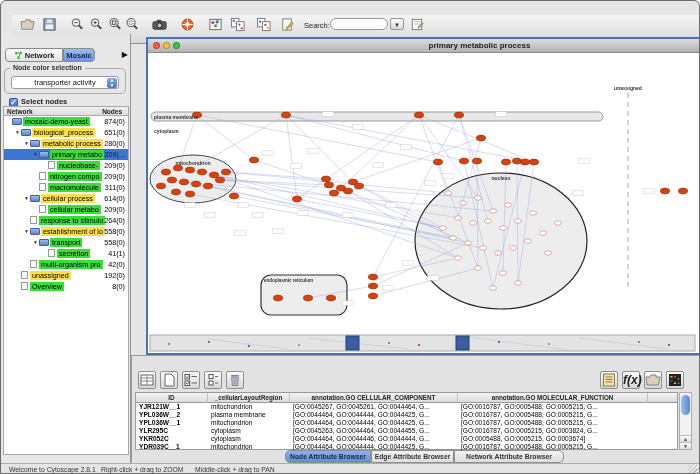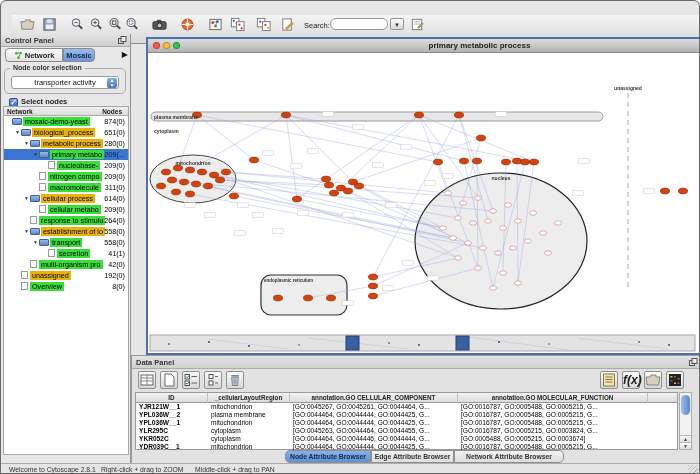--- a/index.html
+++ b/index.html
@@ -35,21 +35,21 @@
 .treehead .th1{position:absolute;left:3px;top:1px}
 .treehead .th2{position:absolute;right:6px;top:1px}
 .trow{position:relative;height:11px;width:100%;white-space:nowrap;font-size:7.2px;line-height:11px}
 .trow.sel{background:#3c76d2}
 .tind{display:inline-block;height:1px}
 .tarrow{display:inline-block;width:6px;font-size:5px;color:#333;vertical-align:1px}
 .tfolder{display:inline-block;width:10px;height:7px;background:linear-gradient(#9db9e8,#5f87c8);border:1px solid #44609c;border-radius:1px;vertical-align:-1px;margin-right:1px}
 .tfile{display:inline-block;width:7px;height:8px;background:#fff;border:1px solid #999;vertical-align:-1px;margin-right:2px}
 .tlabel{padding:0 2px;color:#000}
 .tlabel.green{background:#3bdd3b}
-.tlabel.red{background:#eab308}
+.tlabel.red{background:#fde047}
 .tcount{position:absolute;right:3px;color:#000}
 .trow.sel .tcount{color:#0a1e3c}
 
 .vwin{position:absolute;left:145px;top:36px;width:667px;height:318px;border:2px solid #4a70b6;background:#fff}
 .vw-title{position:absolute;top:0;left:0;right:0;height:14px;background:linear-gradient(#dcdcdc,#b2b2b2);border-bottom:1px solid #8a8a8a}
 .vw-title .wtitle{display:block;text-align:center;font-size:8px;font-weight:bold;color:#222;line-height:14px}
 .vw-canvas{position:absolute;top:14px;left:0;right:0;bottom:0;background:#fff;overflow:hidden}
 .vw-canvas svg{position:absolute;top:10px;left:0}
 
 .dpanel{position:absolute;left:130px;top:354px;width:570px;height:108px;background:#e2e2e2;border-top:1px solid #9a9a9a;border-left:1px solid #9a9a9a}
@@ -182,26 +182,20 @@
         <svg viewBox="0 0 16 16">
           <rect x="2.5" y="2.5" width="10" height="11" fill="#fff" stroke="#777"></rect>
           <line x1="4.5" y1="5" x2="10.5" y2="5" stroke="#aac"></line>
           <line x1="4.5" y1="7.5" x2="10.5" y2="7.5" stroke="#aac"></line>
           <path d="M8 11 L13 6 L14.2 7.2 L9.2 12.2 Z" fill="#9ab066" stroke="#667a3a" stroke-width=".5"></path>
         </svg>
       </span>
   </div>
 
   <div class="cpanel">
-    <div class="phead"><span>Control Panel</span>
-      <span class="float-ic"><svg viewBox="0 0 9 9">
-            <rect x="0.5" y="2.5" width="5" height="5" fill="none" stroke="#555"></rect>
-            <rect x="3" y="0.5" width="5" height="5" fill="#eee" stroke="#555"></rect>
-          </svg></span>
-    </div>
     <div class="cptabs">
       <div class="cptab" style="left:2px;width:58px;border-radius:4px 0 0 4px"><svg viewBox="0 0 12 12" style="width:9px;height:9px;vertical-align:-2px">
             <line x1="3" y1="3" x2="9" y2="2.5" stroke="#2a8a2a"></line>
             <line x1="9" y1="2.5" x2="6" y2="9" stroke="#2a8a2a"></line>
             <circle cx="3" cy="3" r="1.6" fill="#33b033"></circle>
             <circle cx="9" cy="2.5" r="1.6" fill="#33b033"></circle>
             <circle cx="6" cy="9" r="1.6" fill="#33b033"></circle>
           </svg> <span>Network</span></div>
       <div class="cptab sel" style="left:60px;width:32px;border-radius:0 4px 4px 0"><span>Mosaic</span></div>
       <span class="cptab-arrow">▶</span>
@@ -432,26 +426,20 @@
           <text x="6" y="70" font-size="5" font-family="&quot;Liberation Sans&quot;,sans-serif" fill="#333" font-weight="bold" text-anchor="start">cytoplasm</text>
           <text x="45" y="102" font-size="5" font-family="&quot;Liberation Sans&quot;,sans-serif" fill="#333" font-weight="bold" text-anchor="middle">mitochondrion</text>
           <text x="353" y="117" font-size="5" font-family="&quot;Liberation Sans&quot;,sans-serif" fill="#333" font-weight="bold" text-anchor="middle">nucleus</text>
           <text x="116" y="219" font-size="4.5" font-family="&quot;Liberation Sans&quot;,sans-serif" fill="#333" font-weight="bold" text-anchor="start">endoplasmic reticulum</text>
           <text x="480" y="27" font-size="5" font-family="&quot;Liberation Sans&quot;,sans-serif" fill="#333" font-weight="bold" text-anchor="middle">unassigned</text>
         </svg>
     </div>
   </div>
 
   <div class="dpanel">
-    <div class="phead"><span>Data Panel</span>
-      <span class="float-ic"><svg viewBox="0 0 9 9">
-            <rect x="0.5" y="2.5" width="5" height="5" fill="none" stroke="#555"></rect>
-            <rect x="3" y="0.5" width="5" height="5" fill="#eee" stroke="#555"></rect>
-          </svg></span>
-    </div>
     <div class="dp-toolbar">
       <span class="dbtn" style="left:6px">
           <svg viewBox="0 0 16 16">
             <rect x="2" y="3" width="12" height="10" fill="#fff" stroke="#666"></rect>
             <line x1="2" y1="6" x2="14" y2="6" stroke="#888"></line>
             <line x1="2" y1="9" x2="14" y2="9" stroke="#888"></line>
             <line x1="8" y1="3" x2="8" y2="13" stroke="#888"></line>
           </svg>
         </span>
       <span class="dbtn" style="left:28px">

